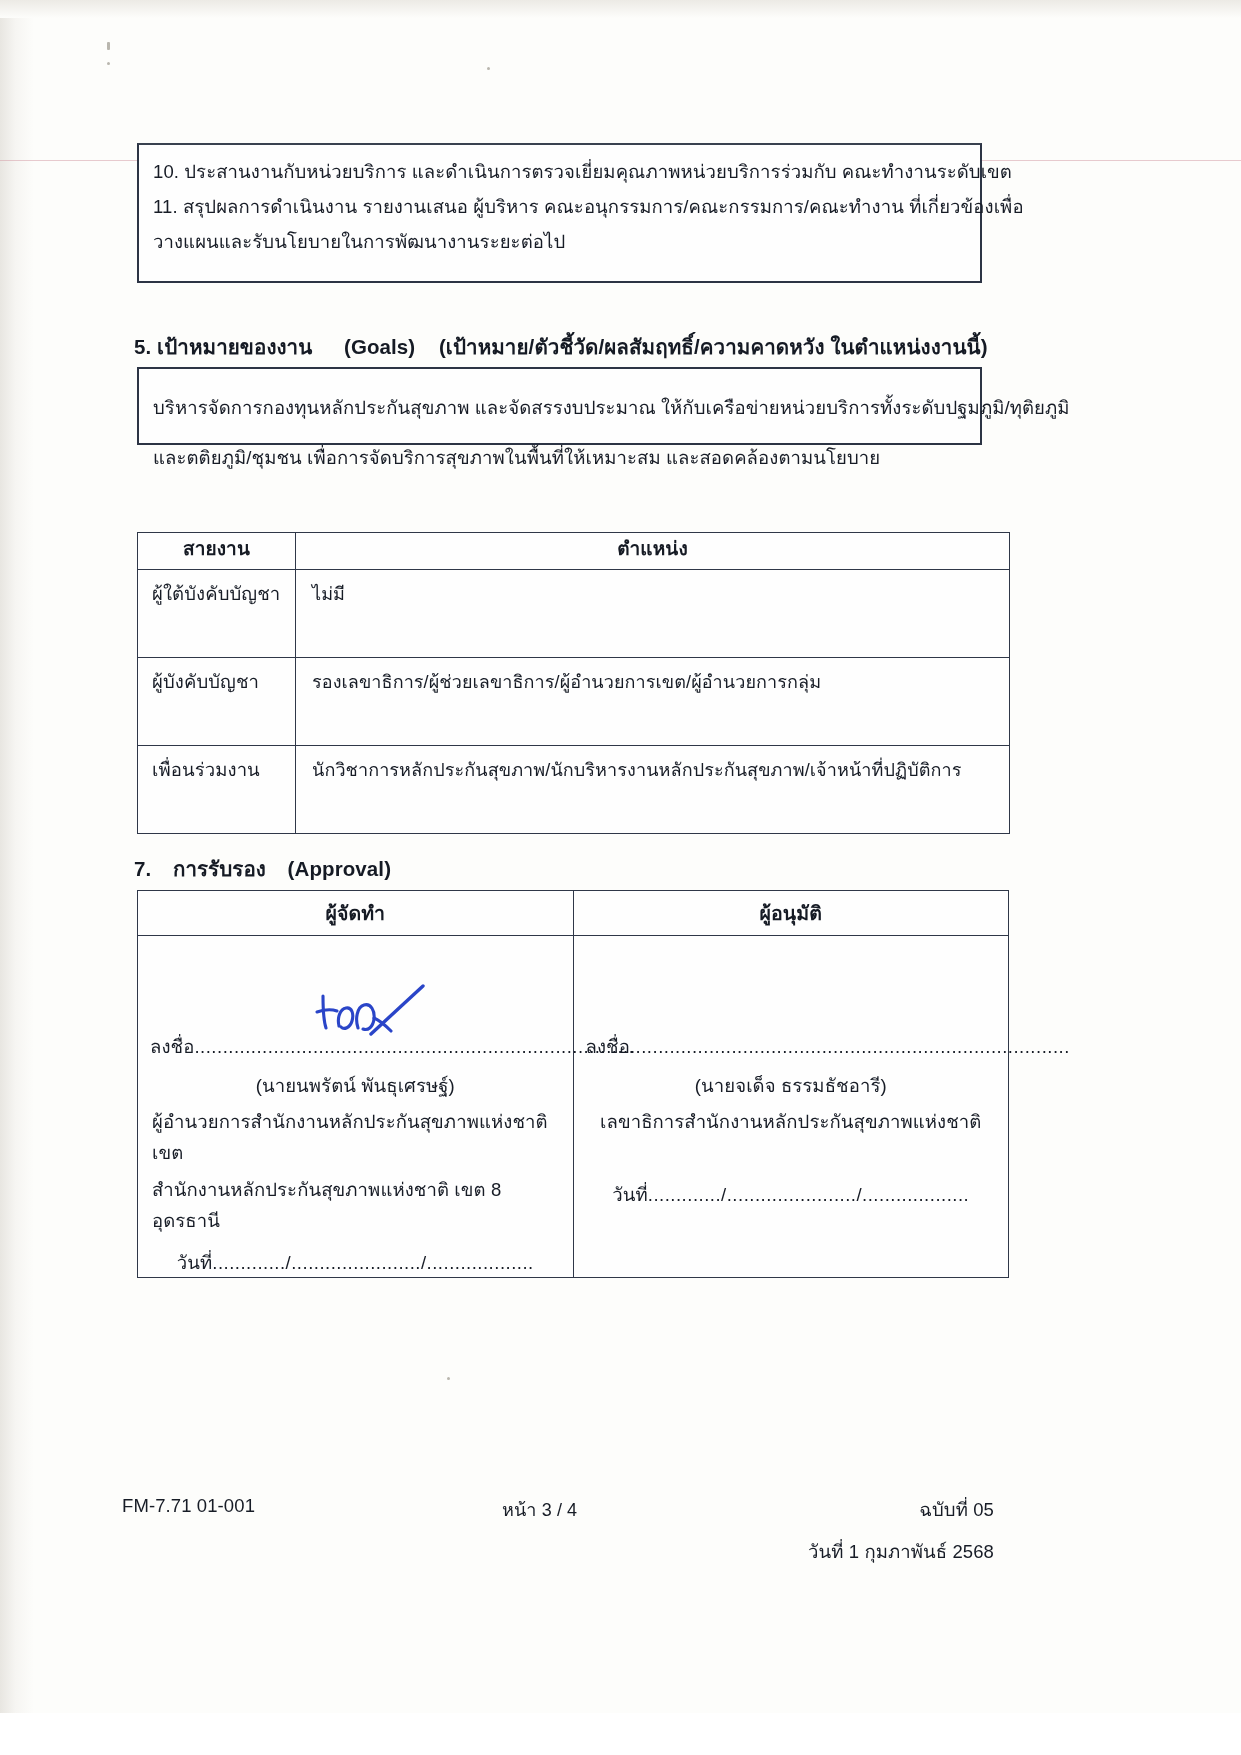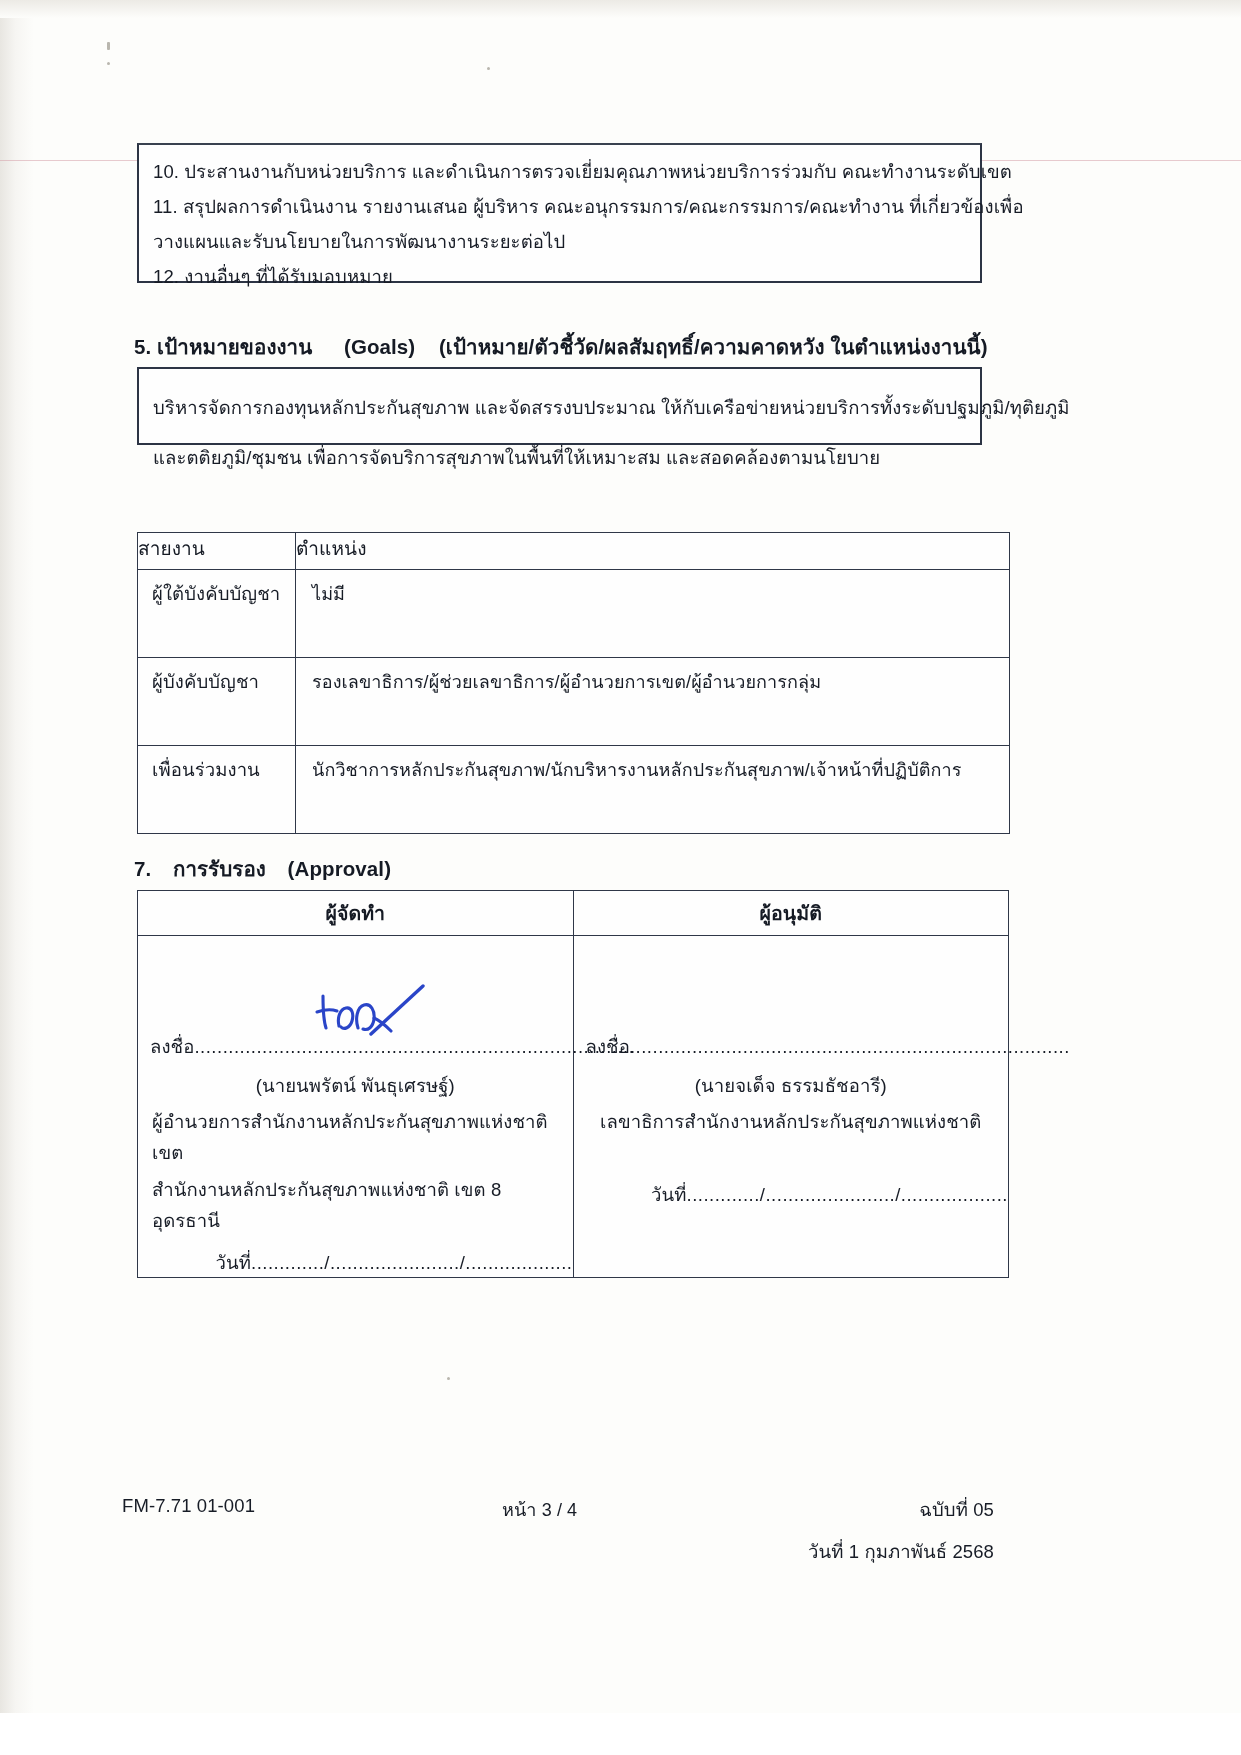--- a/index.html
+++ b/index.html
@@ -133,23 +133,23 @@
   }
   .cmd-table col.c1 { width: 158px; }
   .cmd-table col.c2 { width: 714px; }
   .cmd-table th, .cmd-table td {
     border: 1.6px solid #2f3748;
     padding: 0;
     vertical-align: top;
   }
   .cmd-table th {
     height: 36px;
-    font-weight: 400;
+    font-weight: 700;
     font-size: 19px;
-    text-align: left;
+    text-align: center;
     color: #151a24;
   }
   .cmd-table td.lbl {
     height: 78px;
     font-size: 18.5px;
     padding: 9px 6px 0 14px;
     white-space: nowrap;
     color: #171c26;
   }
   .cmd-table td.val {
@@ -218,21 +218,20 @@
   .sig-role {
     margin-top: 6px;
     font-size: 18.5px;
     line-height: 31px;
     color: #171c26;
   }
   .sig-date {
     margin-top: 12px;
     font-size: 18.5px;
     color: #171c26;
-    text-align: right;
   }
   .sig-role.left-align {
     text-align: left;
     padding-left: 14px;
   }
 
   
   .signature-mark {
     position: absolute;
     left: 175px;
@@ -292,21 +291,20 @@
   <div class="scan-speck" style="left:107px;top:42px;width:3px;height:8px;border-radius:1px;"></div>
   <div class="scan-speck" style="left:107px;top:62px;width:3px;height:3px;"></div>
   <div class="scan-speck" style="left:487px;top:67px;width:3px;height:3px;"></div>
   <div class="scan-speck" style="left:447px;top:1377px;width:3px;height:3px;"></div>
 
   <div class="duties-box">
     <div class="duties-list">
       <div class="duty-line thai">10. ประสานงานกับหน่วยบริการ และดำเนินการตรวจเยี่ยมคุณภาพหน่วยบริการร่วมกับ คณะทำงานระดับเขต</div>
       <div class="duty-line thai">11. สรุปผลการดำเนินงาน รายงานเสนอ ผู้บริหาร คณะอนุกรรมการ/คณะกรรมการ/คณะทำงาน ที่เกี่ยวข้องเพื่อ</div>
       <div class="duty-line thai">วางแผนและรับนโยบายในการพัฒนางานระยะต่อไป</div>
-      <div class="duty-line thai">12. งานอื่นๆ ที่ได้รับมอบหมาย</div>
     </div>
   </div>
 
   <div class="sec5-heading section-heading thai">
     <span>5.</span>
     <span>เป้าหมายของงาน</span>
     <span class="gap-a"></span>
     <span>(Goals)</span>
     <span class="gap-b"></span>
     <span>(เป้าหมาย/ตัวชี้วัด/ผลสัมฤทธิ์/ความคาดหวัง ในตำแหน่งงานนี้)</span>

